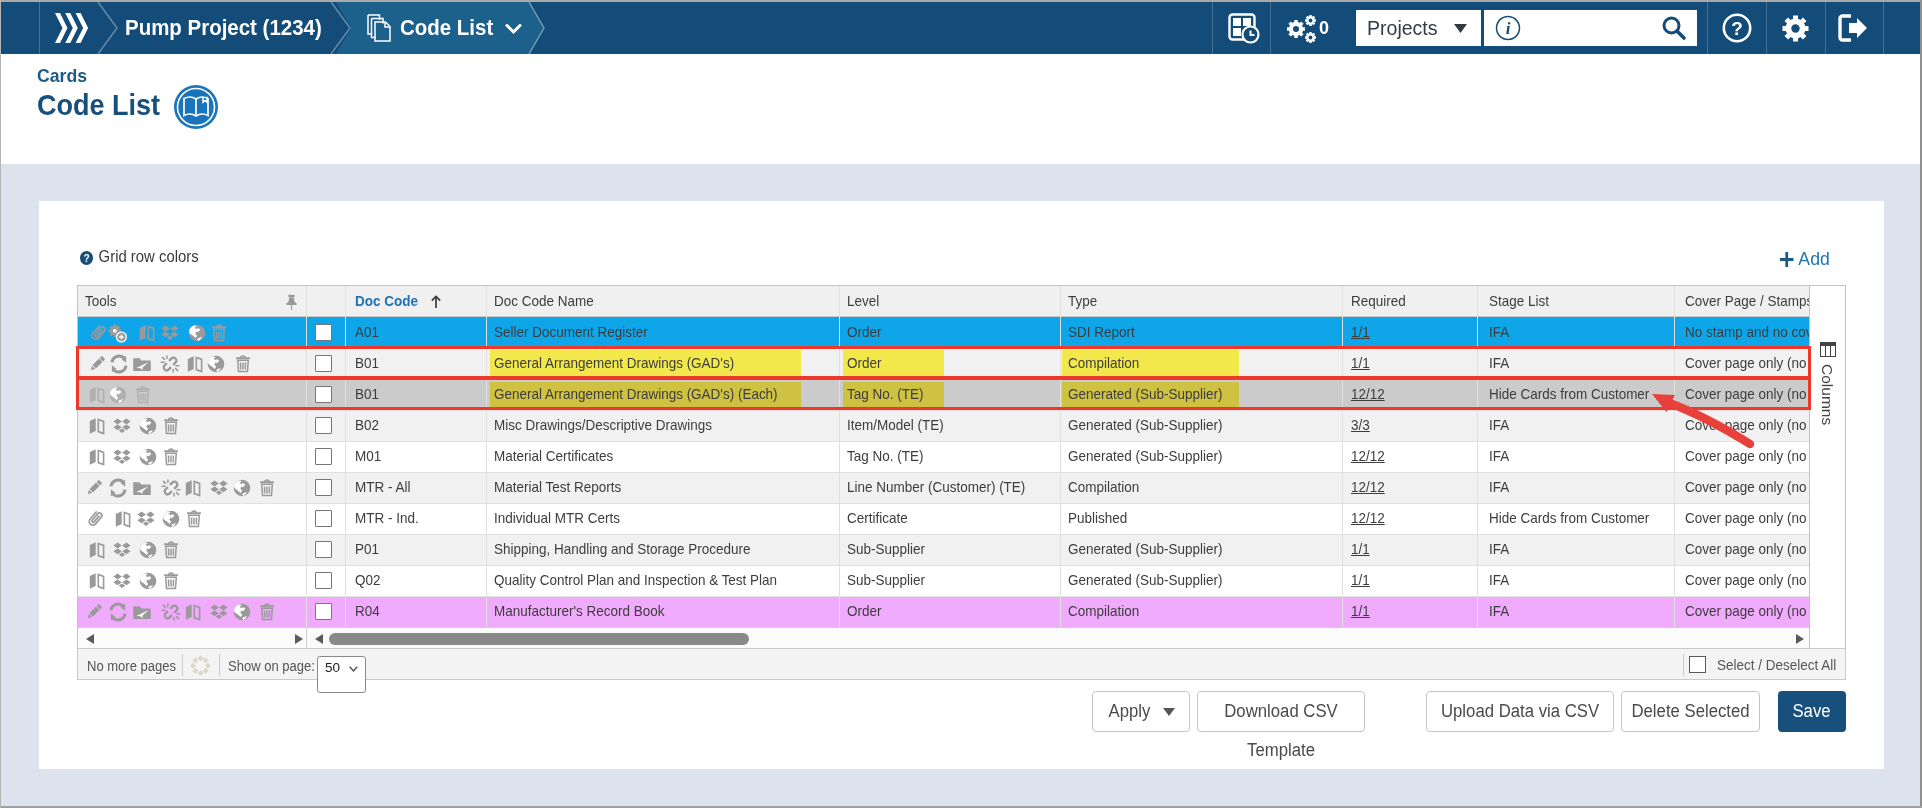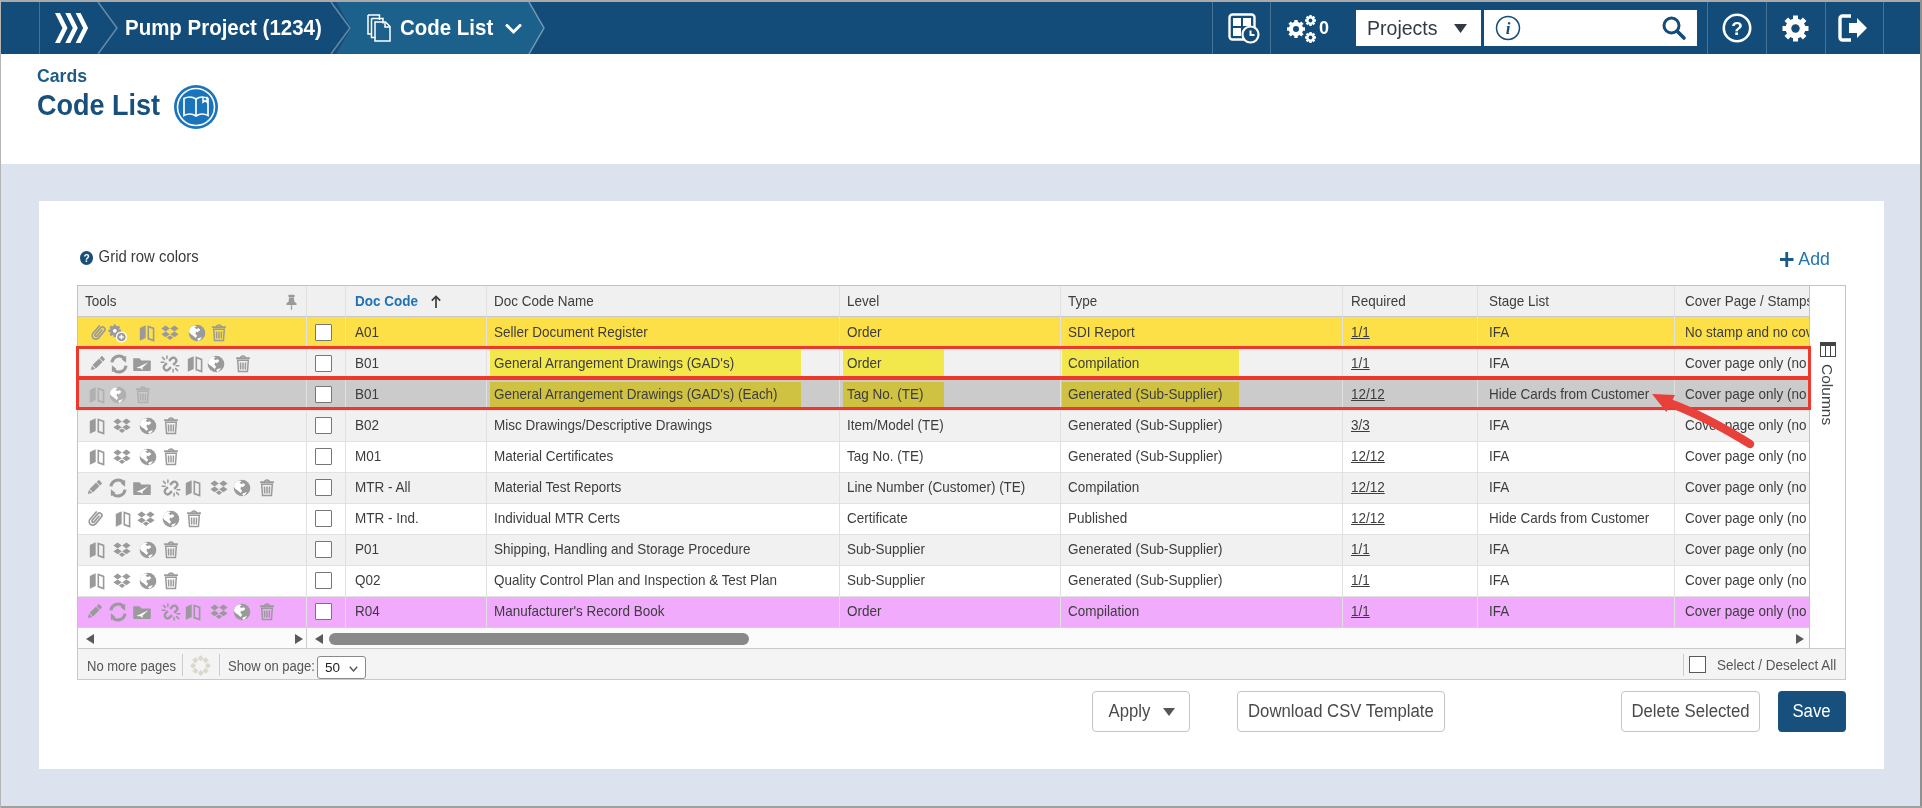--- a/index.html
+++ b/index.html
@@ -61,21 +61,21 @@
   #thumb { position:absolute; left:251px; top:5px; width:420px; height:12px; border-radius:6px; background:#898989; }
 
   
   #colstab { position:absolute; left:1771px; top:84px; width:36px; height:364px; border:1px solid #c3c3c3; border-left:none; background:#fff; }
   #colstab .vtxt { position:absolute; left:8px; top:78px; writing-mode:vertical-rl; font-size:15.5px; color:#444; }
 
   
   #pager { position:absolute; left:38px; top:447px; width:1769px; height:32px; background:#f4f4f4; border:1px solid #c9c9c9; font-size:14px; color:#555; }
   #pager > span { transform:scaleX(0.93); transform-origin:0 50%; display:inline-block; }
   #pager .sep { position:absolute; top:5px; width:1px; height:22px; background:#ccc; }
-  #pgsel { position:absolute; left:239px; top:7px; width:49px; height:23px; border:1px solid #8a8a8a; border-radius:3px; background:#fff; color:#222; font-size:13.5px; line-height:21px; padding-left:7px; }
+  #pgsel { position:absolute; left:239px; top:7px; width:49px; height:37px; border:1px solid #8a8a8a; border-radius:3px; background:#fff; color:#222; font-size:13.5px; line-height:21px; padding-left:7px; }
   #selall-cb { position:absolute; right:139px; top:7px; width:17px; height:17px; border:1px solid #5a5a5a; background:#fff; }
   #selall-txt { position:absolute; right:9px; top:8px; font-size:14.5px; }
 
   
   .btn { position:absolute; top:490px; height:41px; border:1px solid #c5c5c5; border-radius:4px; background:#fff; color:#4a4a4a; font-size:18px; line-height:39px; text-align:center; }
   .btn > span { display:inline-block; transform:scaleX(0.93); }
   #btn-save { background:#17507c; color:#fff; border:none; line-height:41px; }
 
   svg { display:block; }
   .abs { position:absolute; }
@@ -265,21 +265,21 @@
               <path d="M1.8 5.7 L6 1.5 L10.2 5.7"></path>
             </g>
           </svg>
       <div class="cell" style="left:416px">Doc Code Name</div>
       <div class="cell" style="left:769px">Level</div>
       <div class="cell" style="left:990px">Type</div>
       <div class="cell" style="left:1273px">Required</div>
       <div class="cell" style="left:1411px">Stage List</div>
       <div class="cell" style="left:1607px">Cover Page / Stamps</div>
       </div>
-      <div class="row" style="top:31px;background:#fde047">
+      <div class="row" style="top:31px;background:#0ea5e9">
       <div style="position:absolute;left:10px;top:6px">
             <svg width="20" height="20" viewBox="0 0 20 20">
               <g transform="rotate(40 10 10)">
                 <path d="M6.4 3.8 v9.6 a3.6 3.6 0 0 0 7.2 0 V4.4 a2.45 2.45 0 0 0 -4.9 0 v8.4 a1.25 1.25 0 0 0 2.5 0 V5.2" fill="none" stroke="#9a9a9a" stroke-width="1.7" stroke-linecap="round"></path>
               </g>
             </svg>
           </div>
       <div style="position:absolute;left:29px;top:6px">
             <svg width="20" height="20" viewBox="0 0 20 20">
               <g fill="#9a9a9a">
@@ -944,21 +944,22 @@
       <div class="sep" style="right:161px"></div>
       <div id="selall-cb"></div>
       <div id="selall-txt"><span style="display:inline-block;transform:scaleX(0.93);transform-origin:100% 50%">Select / Deselect All</span></div>
     </div>
 
     <div class="btn" id="btn-apply" style="left:1053px;width:98px"><span>Apply</span>
       <svg style="display:inline-block;vertical-align:1px;margin-left:6px" width="12" height="8" viewBox="0 0 12 8">
           <path d="M0 0 h12 l-6 8 z" fill="#555"></path>
         </svg>
     </div>
-    <div class="btn" style="left:1198px;width:208px"><span>Download CSV Template</span></div>
+    <div class="btn" style="left:1158px;width:168px"><span>Download CSV Template</span></div>
+    <div class="btn" style="left:1387px;width:188px"><span>Upload Data via CSV</span></div>
     <div class="btn" style="left:1582px;width:139px"><span>Delete Selected</span></div>
     <div class="btn" id="btn-save" style="left:1739px;width:68px"><span>Save</span></div>
   </div>
 
   <svg class="abs" style="left:1645px;top:386px;z-index:40" width="120" height="70" viewBox="0 0 120 70">
     <path d="M23 16.5 Q 60 30 105 58" fill="none" stroke="#e8403a" stroke-width="8.5" stroke-linecap="round"></path>
     <path d="M7 8 L30 9 L21.4 26 Z" fill="#e8403a"></path>
   </svg>
 </div>
 

